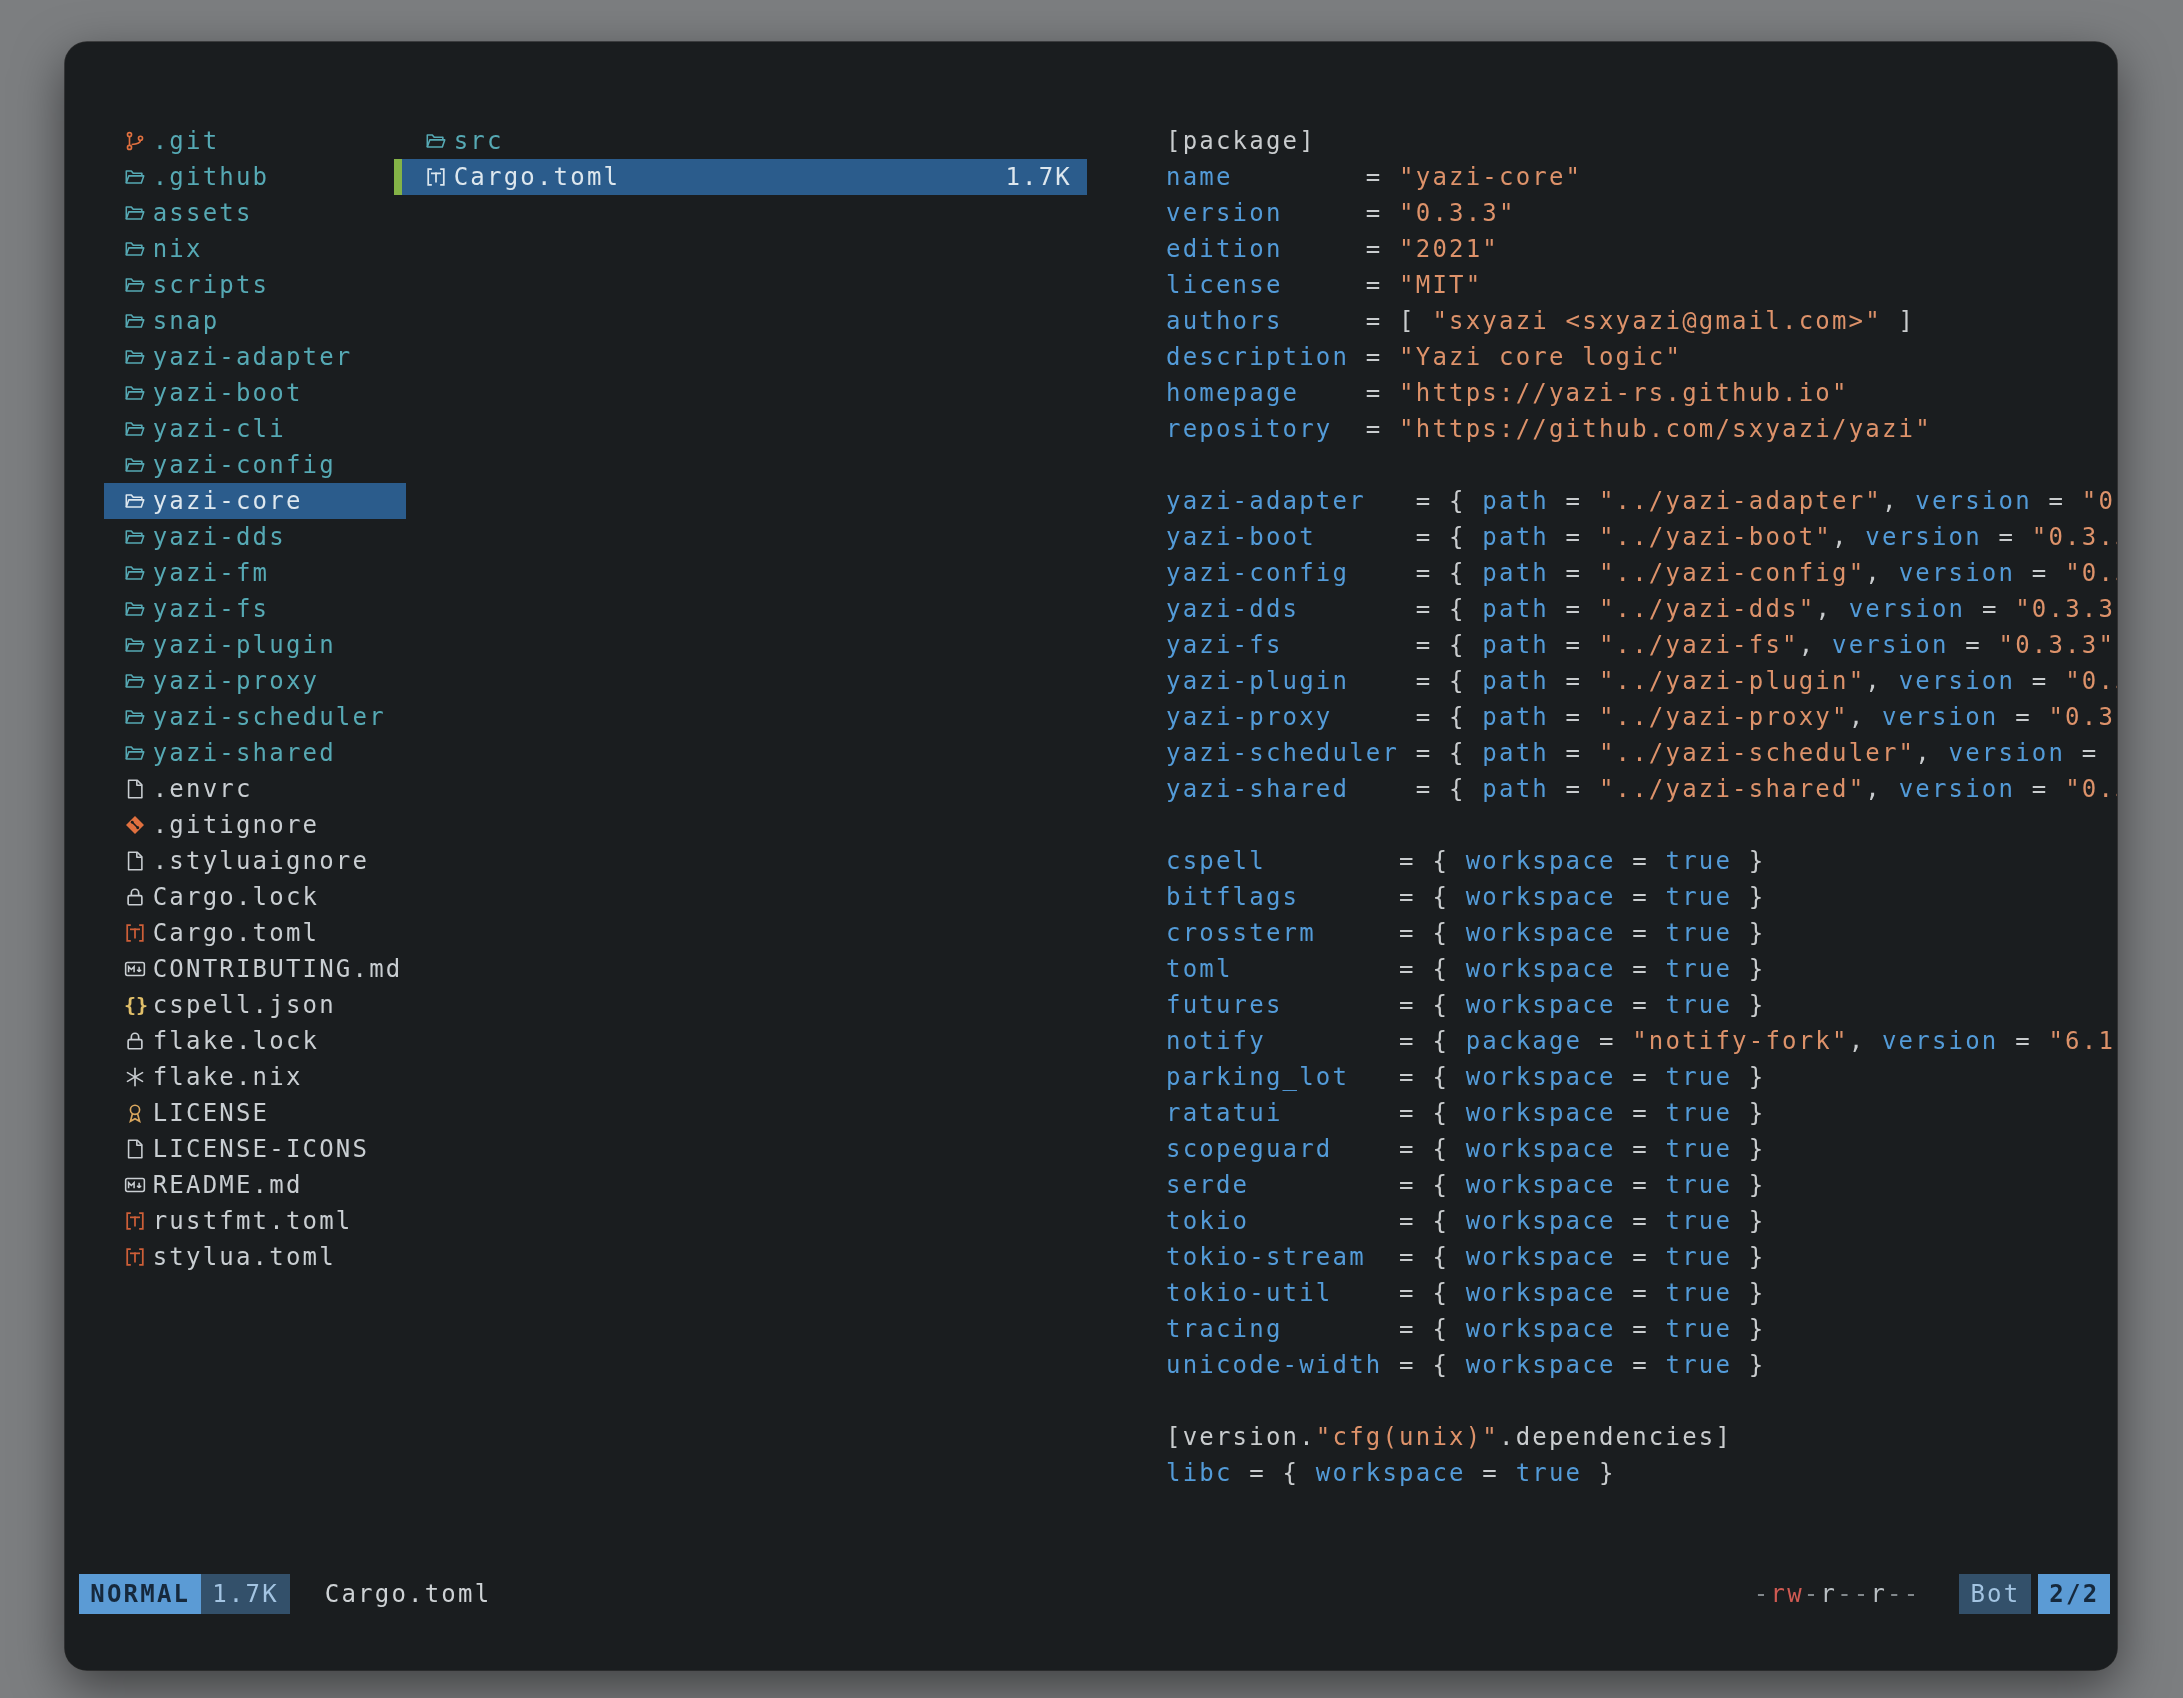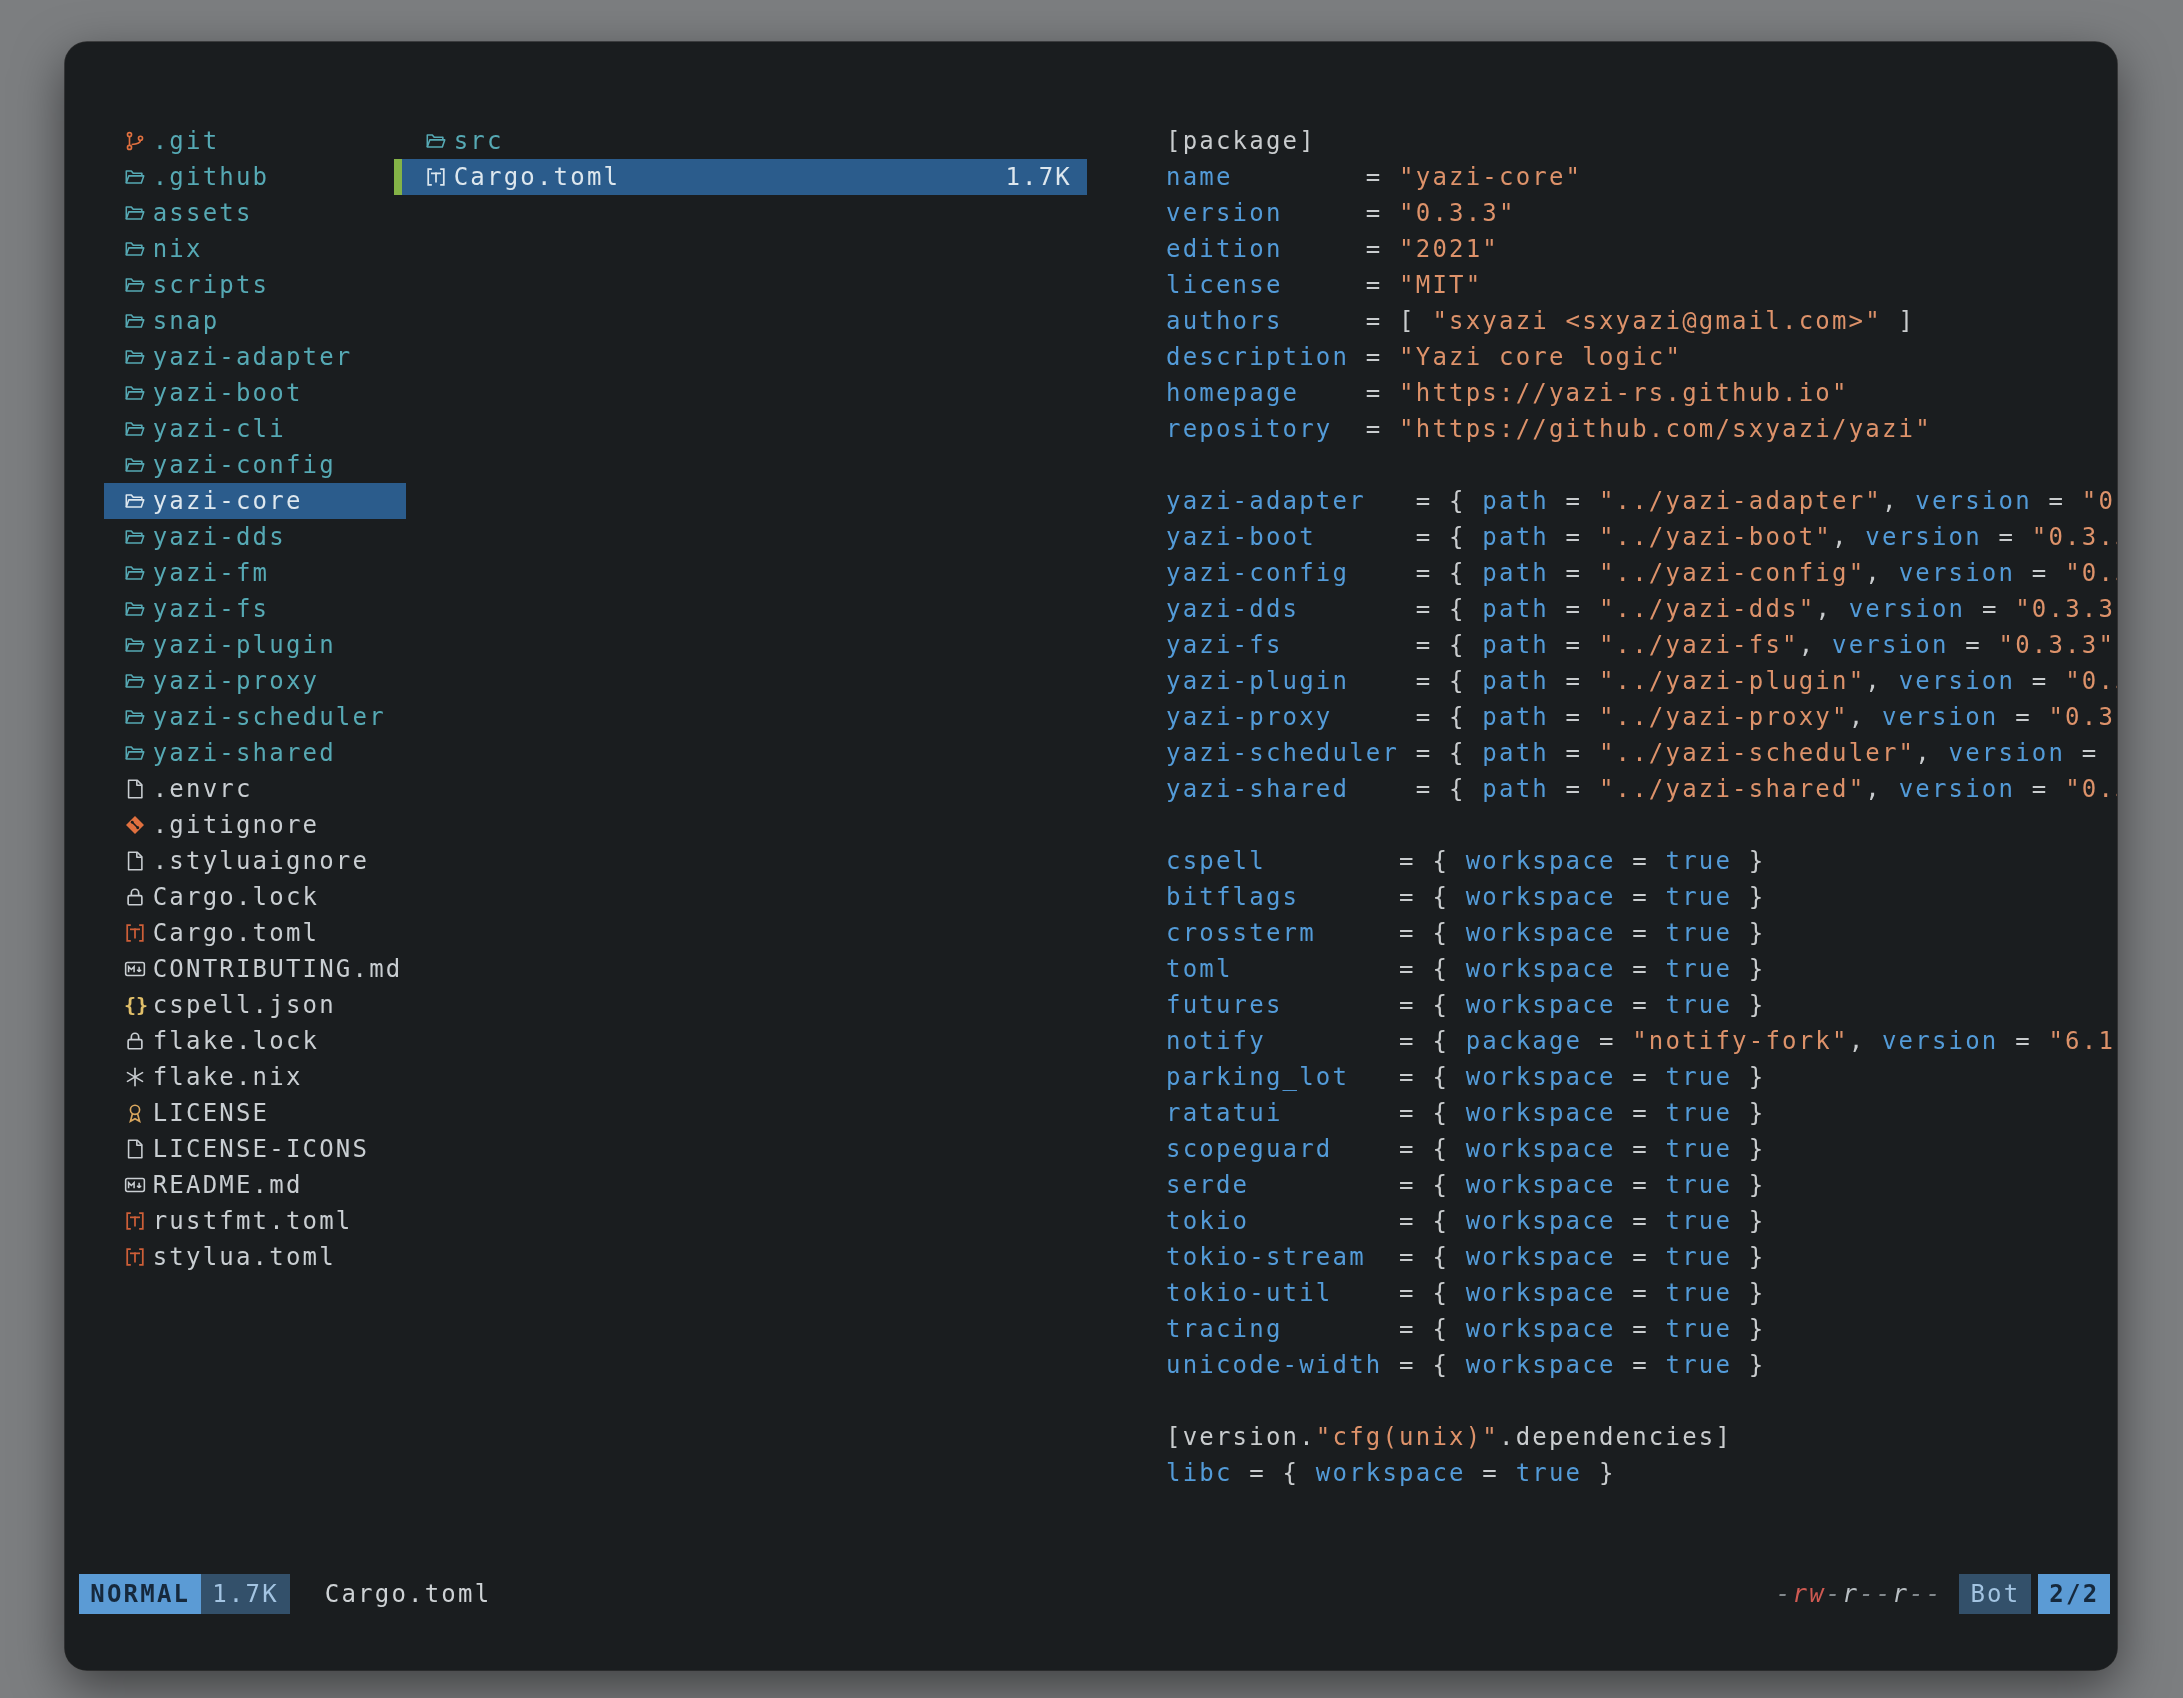--- a/index.html
+++ b/index.html
@@ -47,21 +47,21 @@
   .statusbar{
     position:absolute;left:0;right:0;top:1535px;height:34px;
     display:flex;align-items:center;justify-content:space-between;
     padding:0 6.7px 0 14.3px;box-sizing:border-box;
   }
   .sb-left,.sb-right{display:flex;align-items:center;height:34px;}
   .chip{display:inline-flex;align-items:center;height:40px;padding:0 11px;white-space:pre;}
   .chip-mode{background:var(--chip-blue,#5b9bd5);color:var(--chip-blue-fg,#16293d);font-weight:bold;}
   .chip-size{background:var(--chip-dark,#33506a);color:var(--chip-dark-fg,#a3c4e2);}
   .sb-filename{margin-left:35px;color:#ced2d5;white-space:pre;}
-  .sb-perms{margin-right:17px;white-space:pre;font-style:italic;}
+  .sb-perms{margin-right:39px;white-space:pre;}
   .pm-rw{color:var(--perm-rw,#cf5a52);}
   .pm-d{color:#82888c;}
   .pm-l{color:#b9bfc3;}
   .chip-pos-label{background:var(--chip-dark,#33506a);color:var(--chip-dark-fg,#a3c4e2);}
   .chip-pos{background:var(--chip-blue,#5b9bd5);color:var(--chip-blue-fg,#16293d);font-weight:bold;margin-left:7px;}
 </style>
 </head>
 <body>
 
 <div class="window">

